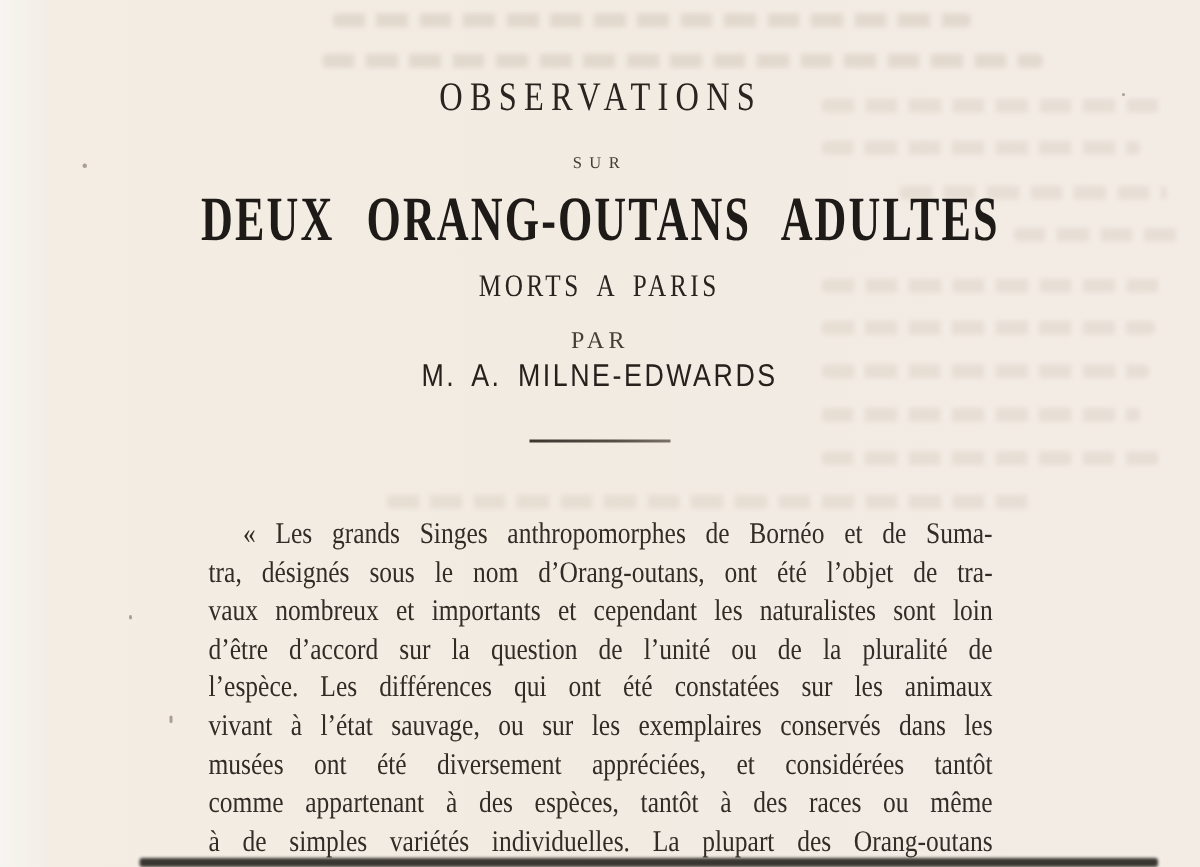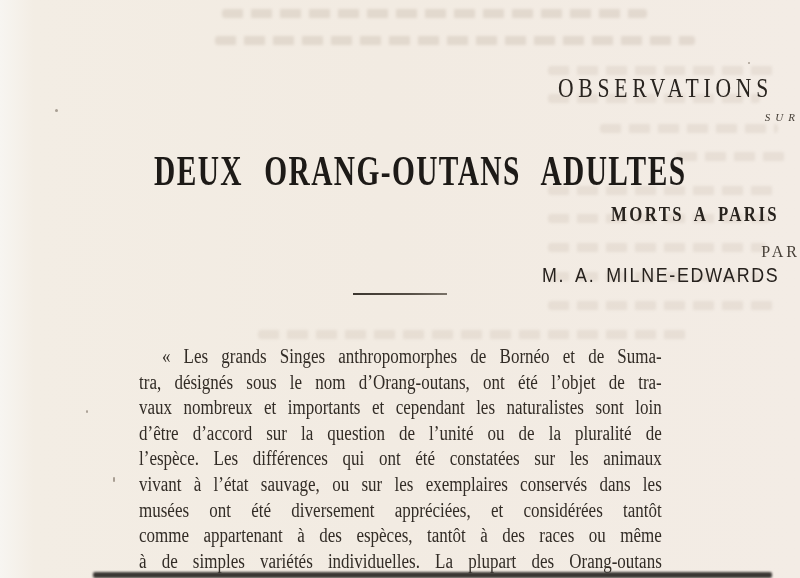--- a/index.html
+++ b/index.html
@@ -30,50 +30,49 @@
       rgba(138,114,92,0.0) 21px 29px);
     opacity: 0.13;
     filter: blur(1.6px);
   }
   .ghost.strong { opacity: 0.18; }
 
   
   .h-row {
     position: absolute;
     left: 0; right: 0;
-    text-align: right;
+    text-align: center;
     white-space: nowrap;
     color: #24201c;
-    margin-top: 24px;
   }
   .h-row > span { display: inline-block; }
 
   .h-obs { top: 49px; }
   .h-obs > span {
     font-size: 27px;
     letter-spacing: 6px;
     transform: scaleX(0.80);
     color: #29241f;
   }
-  .h-sur { top: 83px; font-style: italic; }
+  .h-sur { top: 99px; }
   .h-sur > span {
     font-size: 11px;
     letter-spacing: 5px;
     color: #453e36;
   }
   .h-main { top: 123px; }
   .h-main > span {
     font-size: 42px;
     font-weight: bold;
     letter-spacing: 2px;
     word-spacing: 18px;
     transform: scaleX(0.70);
     color: #1d1a17;
   }
-  .h-morts { top: 178px; font-weight: bold; }
+  .h-morts { top: 178px; }
   .h-morts > span {
     font-size: 21px;
     letter-spacing: 3px;
     word-spacing: 5px;
     transform: scaleX(0.80);
     color: #28231e;
   }
   .h-par { top: 219px; }
   .h-par > span {
     font-size: 16px;

